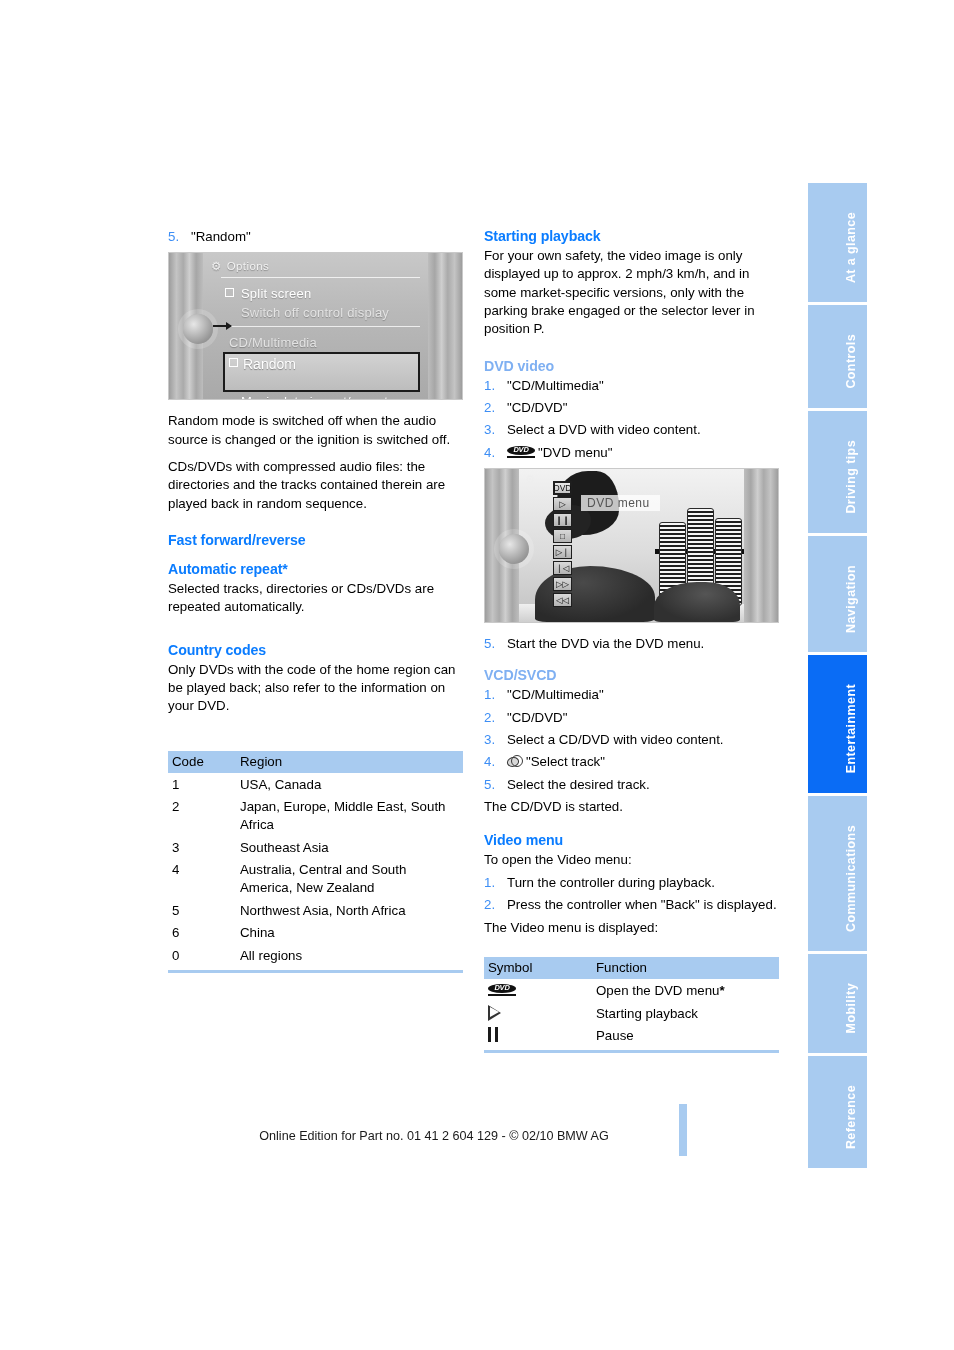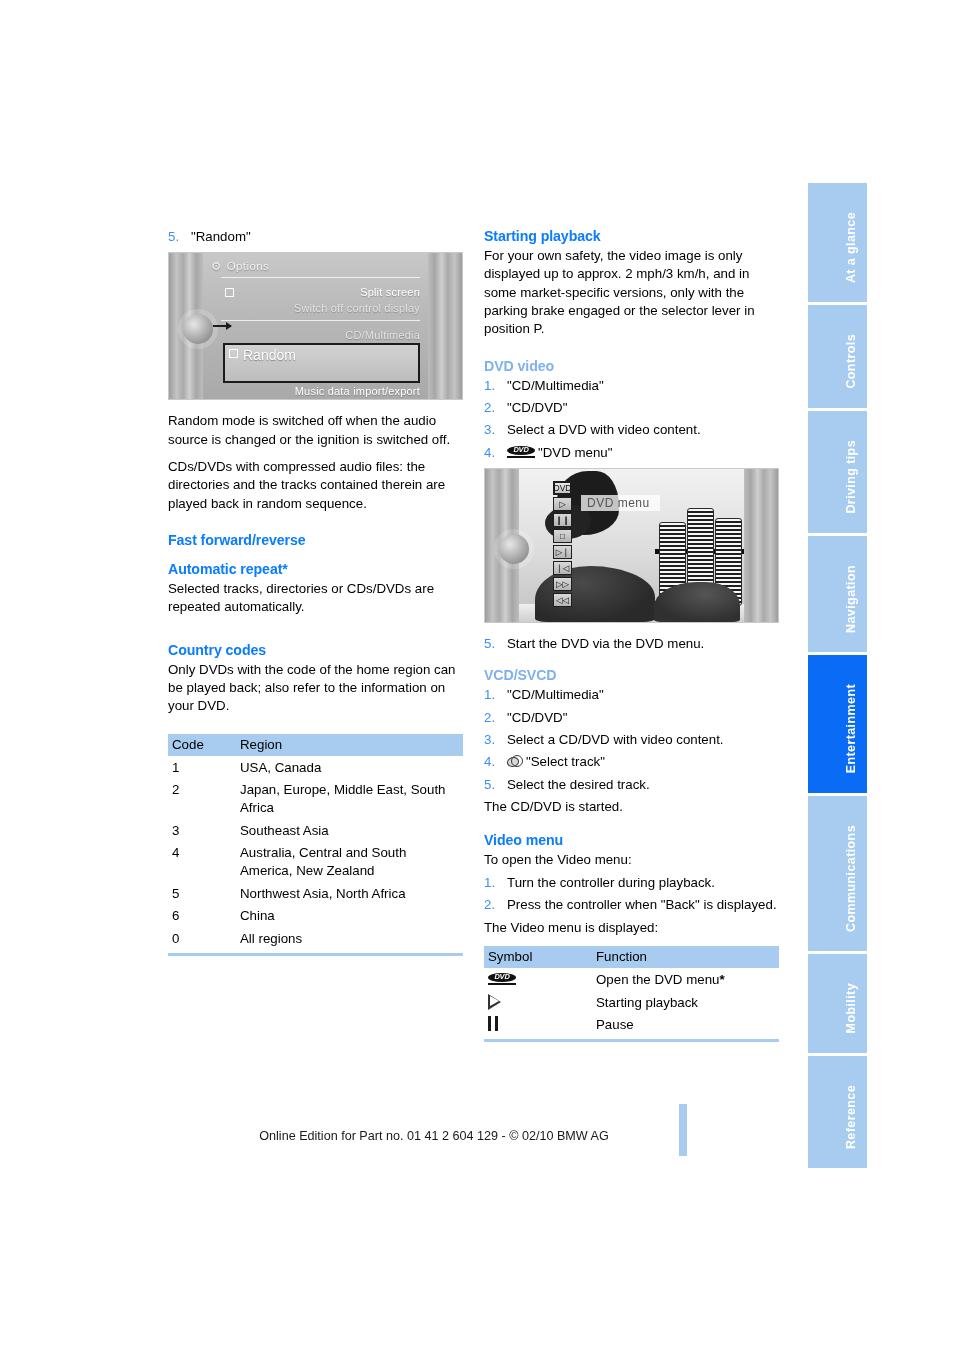--- a/index.html
+++ b/index.html
@@ -137,25 +137,24 @@
     background: linear-gradient(180deg,#c8c8c8 0%, #b9b9b9 40%, #a9a9a9 100%);
     padding: 6px 8px 0 8px;
   }
   .opt-title {
     color: #f2f2f2; font-size: 11.5px; letter-spacing: 0.4px;
     display: flex; align-items: center; gap: 5px;
     text-shadow: 0 1px 1px rgba(0,0,0,0.3);
   }
   .opt-hr { height: 1px; background: rgba(255,255,255,0.75); margin: 4px 0 6px 10px; }
   .opt-row {
-    color: #ffffff; font-size: 11px; letter-spacing: 0.2px;
+    color: #ffffff; font-size: 13px; letter-spacing: 0.2px;
     padding: 2px 0 2px 30px;
     text-shadow: 0 1px 1px rgba(0,0,0,0.25);
     position: relative;
-    text-align: right;
   }
   .opt-row.sub { color: #e3e3e3; padding-left: 18px; }
   .opt-row .ck {
     position: absolute; left: 14px; top: 4px;
     width: 9px; height: 9px; border: 1.4px solid #fff;
   }
   .opt-sel {
     margin-left: 12px;
     border: 2px solid #1b1b1b;
     background: linear-gradient(180deg,#d2d2d2,#bdbdbd);
@@ -253,21 +252,21 @@
   .corner-icon {
     position: absolute; left: 6px; top: 4px; width: 12px; height: 12px;
     color: #eee; font-size: 11px;
   }
 
   
   table.tbl {
     width: 295px;
     border-collapse: collapse;
     font-size: 13.3px;
-    margin-top: 3px;
+    margin-top: 20px;
   }
   table.tbl thead th {
     background: #a8cbf0;
     color: #000;
     font-weight: normal;
     text-align: left;
     padding: 3px 4px 4px 4px;
     font-size: 13.3px;
   }
   table.tbl tbody td {

